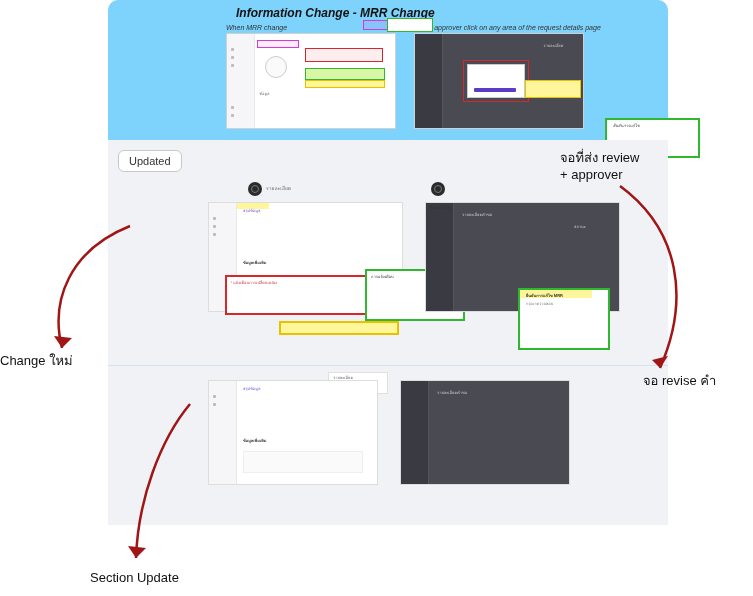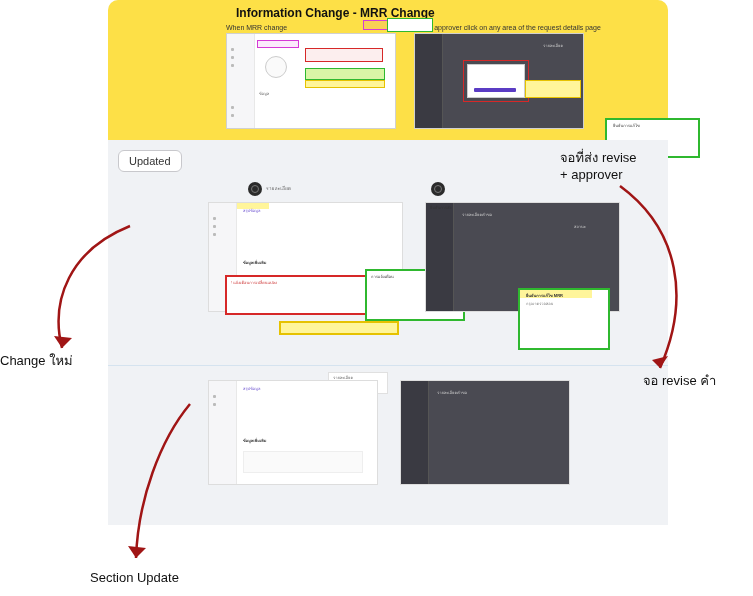--- a/index.html
+++ b/index.html
@@ -20,23 +20,24 @@
     height: 525px;
     background: #f0f4f8;
     border-radius: 10px;
     overflow: visible;
   }
   
   .sec1 {
     position: absolute;
     left: 0; top: 0;
     width: 100%; height: 140px;
-    background: #fde047;
+    background: #7dd3fc;
     border-radius: 10px 10px 0 0;
     padding: 6px 10px;
+    font-style: italic;
   }
   .sec1-title {
     font-weight: 700;
     font-size: 12px;
     text-align: left;
     margin-left: 118px;
     color: #111;
   }
   .sec1-row { display: flex; gap: 18px; margin-top: 4px; align-items: flex-start; }
   .sec1-col { font-size: 7px; color: #333; }
@@ -234,21 +235,21 @@
         <div class="tinytxt w" style="left:36px;top:10px">รายละเอียดคำขอ</div>
         <div class="modal" style="left:56px;top:30px;width:62px;height:38px">
           <div class="btn-pri lg" style="left:8px;bottom:5px;width:44px"></div>
         </div>
       </div>
     </div>
   </div>
 
 </div>
 
-<div class="anno" style="left:560px;top:147px">จอที่ส่ง revise</div>
+<div class="anno" style="left:560px;top:147px">จอที่ส่ง review</div>
 <div class="anno" style="left:560px;top:167px">+   approver</div>
 
 <div class="anno" style="left:0px;top:350px">Change ใหม่</div>
 <div class="anno" style="left:643px;top:370px">จอ revise คำ</div>
 <div class="anno" style="left:90px;top:570px">Section Update</div>
 
 <svg class="arrow" style="left:590px;top:180px;width:120px;height:200px">
   <path d="M30,6 C90,50 100,120 70,188"></path>
   <polygon class="head" points="70,188 78,176 62,180"></polygon>
 </svg>

